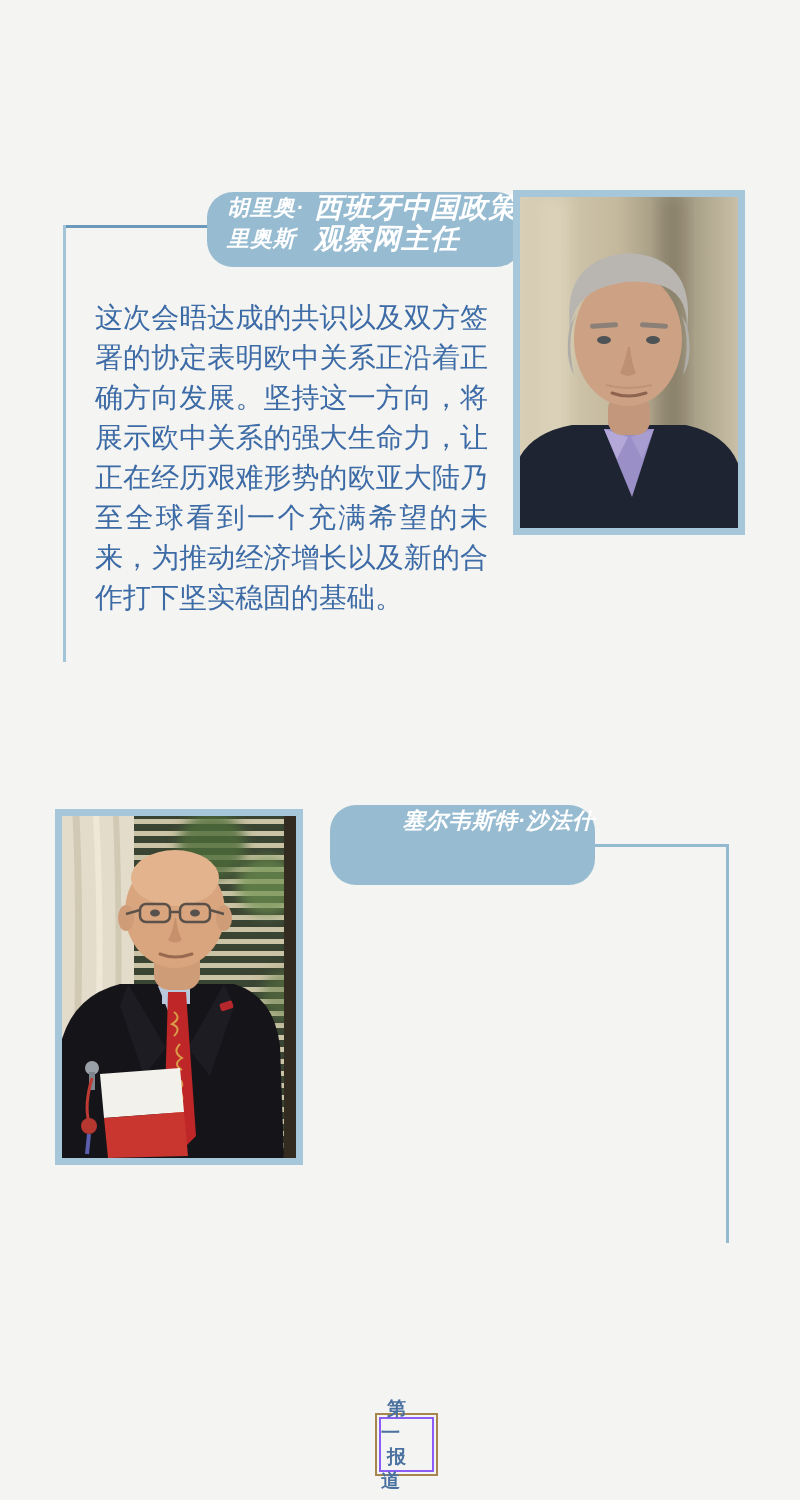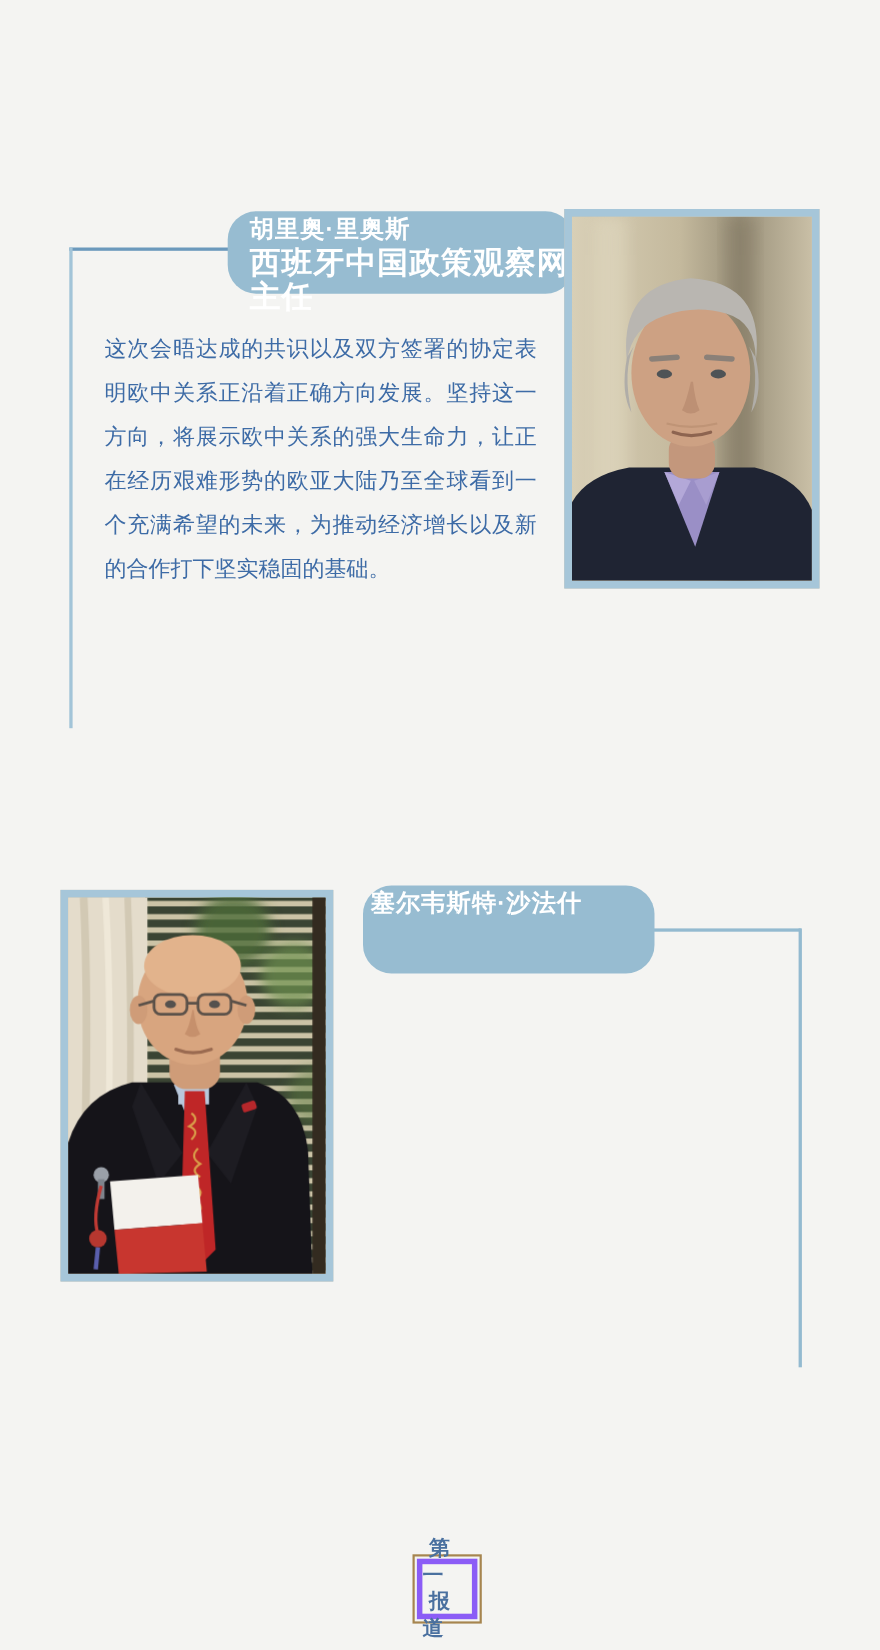--- a/index.html
+++ b/index.html
@@ -11,47 +11,47 @@
   
   .line { position: absolute; background: #7ea9c6; }
   .line.v { background: #a2c4d8; }
   .s1-hline { left: 63px; top: 225px; width: 150px; height: 3px; background: #6b99bc; }
   .s1-vline { left: 63px; top: 225px; width: 3px; height: 437px; }
   .s2-hline { left: 586px; top: 844px; width: 142px; height: 3px; background: #93bad0; }
   .s2-vline { left: 726px; top: 844px; width: 3px; height: 399px; background: #93bad0; }
 
   
   .badge { position: absolute; background: #97bcd1; border-radius: 26px;
-           color: #ffffff; display: flex; flex-direction: column; justify-content: space-between;
-           font-weight: 600; letter-spacing: 1px; }
+           color: #ffffff; display: flex; flex-direction: row; justify-content: flex-end;
+           font-weight: 600; letter-spacing: 1px; font-style: italic; }
   .badge .bname  { font-size: 22px; line-height: 31px; }
   .badge .btitle { font-size: 28px; line-height: 31px; }
   .badge-1 { left: 207px; top: 192px; width: 295px; height: 75px; padding-left: 20px; }
   .badge-2 { left: 330px; top: 805px; width: 258px; height: 80px; padding-left: 7px; }
 
   
   .photo { position: absolute; border: 7px solid #a6c6d9; background: #cfc5ad;
            box-sizing: border-box; margin: 0; padding: 0; }
   .photo-1 { left: 513px; top: 190px; width: 232px; height: 345px; }
   .photo-2 { left: 55px;  top: 809px; width: 248px; height: 356px; }
   .photo svg { display: block; width: 100%; height: 100%; }
 
   
-  .quote { position: absolute; color: #3d6ba6; font-size: 20px; line-height: 40px;
+  .quote { position: absolute; color: #3d6ba6; font-size: 28px; line-height: 40px;
            font-family: "Liberation Serif", "DejaVu Serif", serif;
            text-align: justify; margin: 0; }
   .quote-1 { left: 95px; top: 298px; width: 393px; }
   .quote-2 { left: 88px; top: 922px; width: 638px; }
   .wrap-spacer { float: left; width: 234px; height: 238px; }
 
   
   .seal { position: absolute; left: 375px; top: 1413px; width: 63px; height: 63px;
           border: 2px solid #a6854f; box-sizing: border-box; }
   .seal-inner { position: absolute; left: 2px; top: 2px; right: 2px; bottom: 2px;
-                border: 5px solid #8b5cf6; display: flex; flex-direction: column;
+                border: 2px solid #8b5cf6; display: flex; flex-direction: column;
                 align-items: center; justify-content: center; }
   .seal-line { color: #4a709f; font-family: "Liberation Serif", "DejaVu Serif", serif;
                font-weight: 700; font-size: 19px; line-height: 24px; letter-spacing: 6px;
                text-indent: 6px; }
 </style>
 </head>
 <body>
 
 <div class="poster">
 

